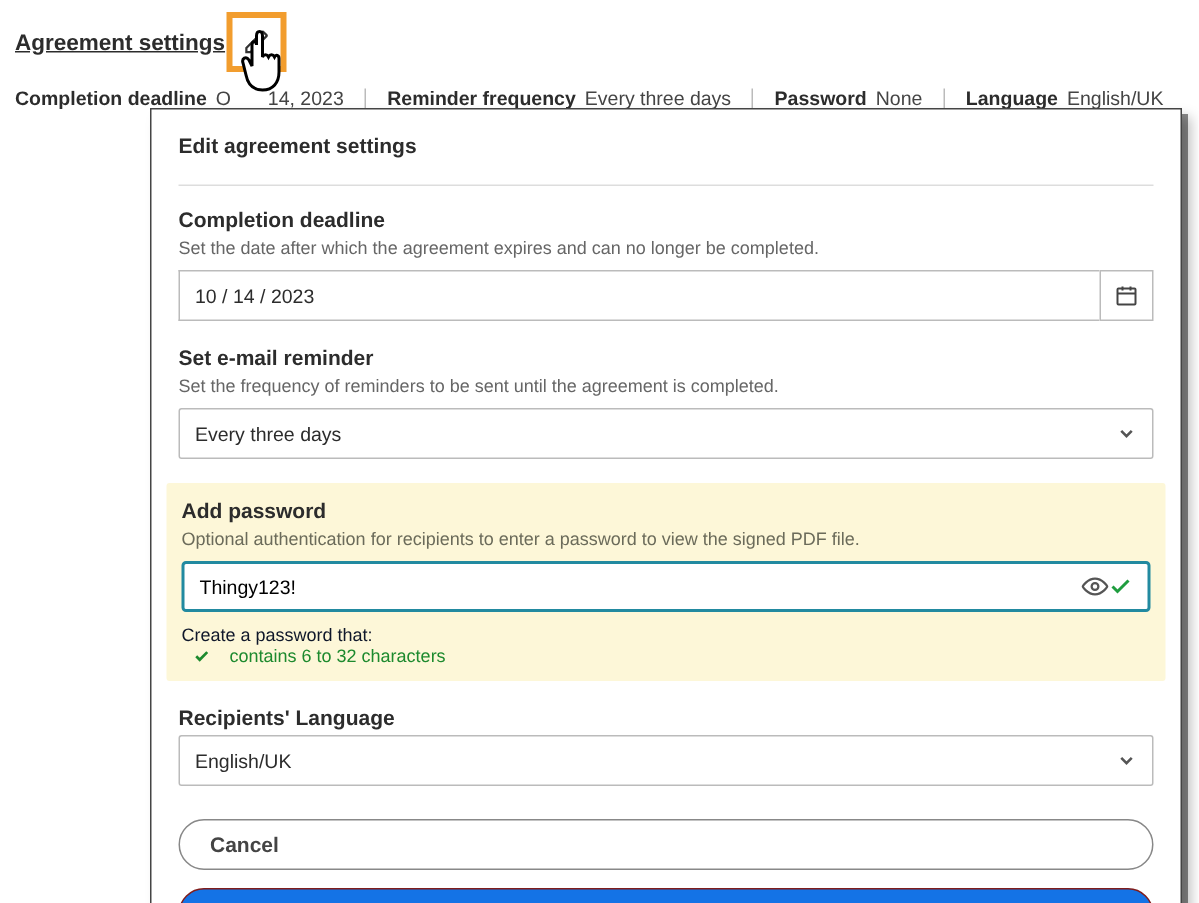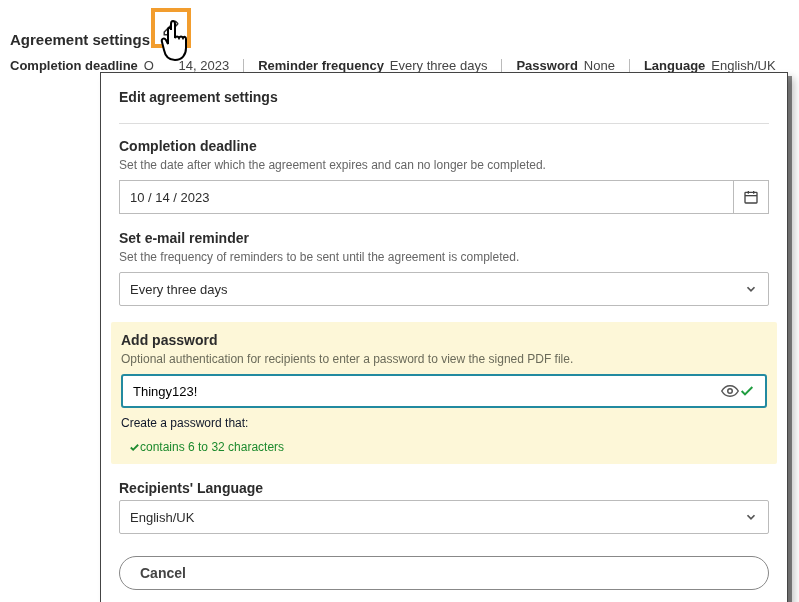--- a/index.html
+++ b/index.html
@@ -11,23 +11,24 @@
   width: 799px;
   height: 602px;
   position: relative;
   overflow: hidden;
 }
 .header {
   padding: 8px 10px 0 10px;
 }
 .header-title-row {
   display: flex;
-  align-items: flex-end;
+  align-items: center;
   gap: 1px;
   margin-bottom: 10px;
+  text-decoration: underline;
 }
 .header-title {
   font-size: 15px;
   font-weight: 700;
   color: #2c2c2c;
 }
 .edit-btn-box {
   width: 40px;
   height: 40px;
   border: 4px solid #f29d2e;
@@ -167,25 +168,25 @@
 .eye-icon { color: #555; }
 .check-icon { color: #1f9d3f; font-weight: bold; }
 .pw-hint-label {
   font-size: 12px;
   color: #0f172a;
   margin-top: 8px;
 }
 .pw-hint-ok {
   font-size: 12px;
   color: #1d8a2e;
-  margin-top: 10px;
+  margin-top: 0;
   margin-left: 8px;
   display: flex;
   align-items: center;
-  gap: 0;
+  gap: 13px;
 }
 .footer {
   display: flex;
   justify-content: flex-end;
   gap: 12px;
   margin-top: 22px;
   flex-direction: column;
 }
 .btn {
   height: 34px;

